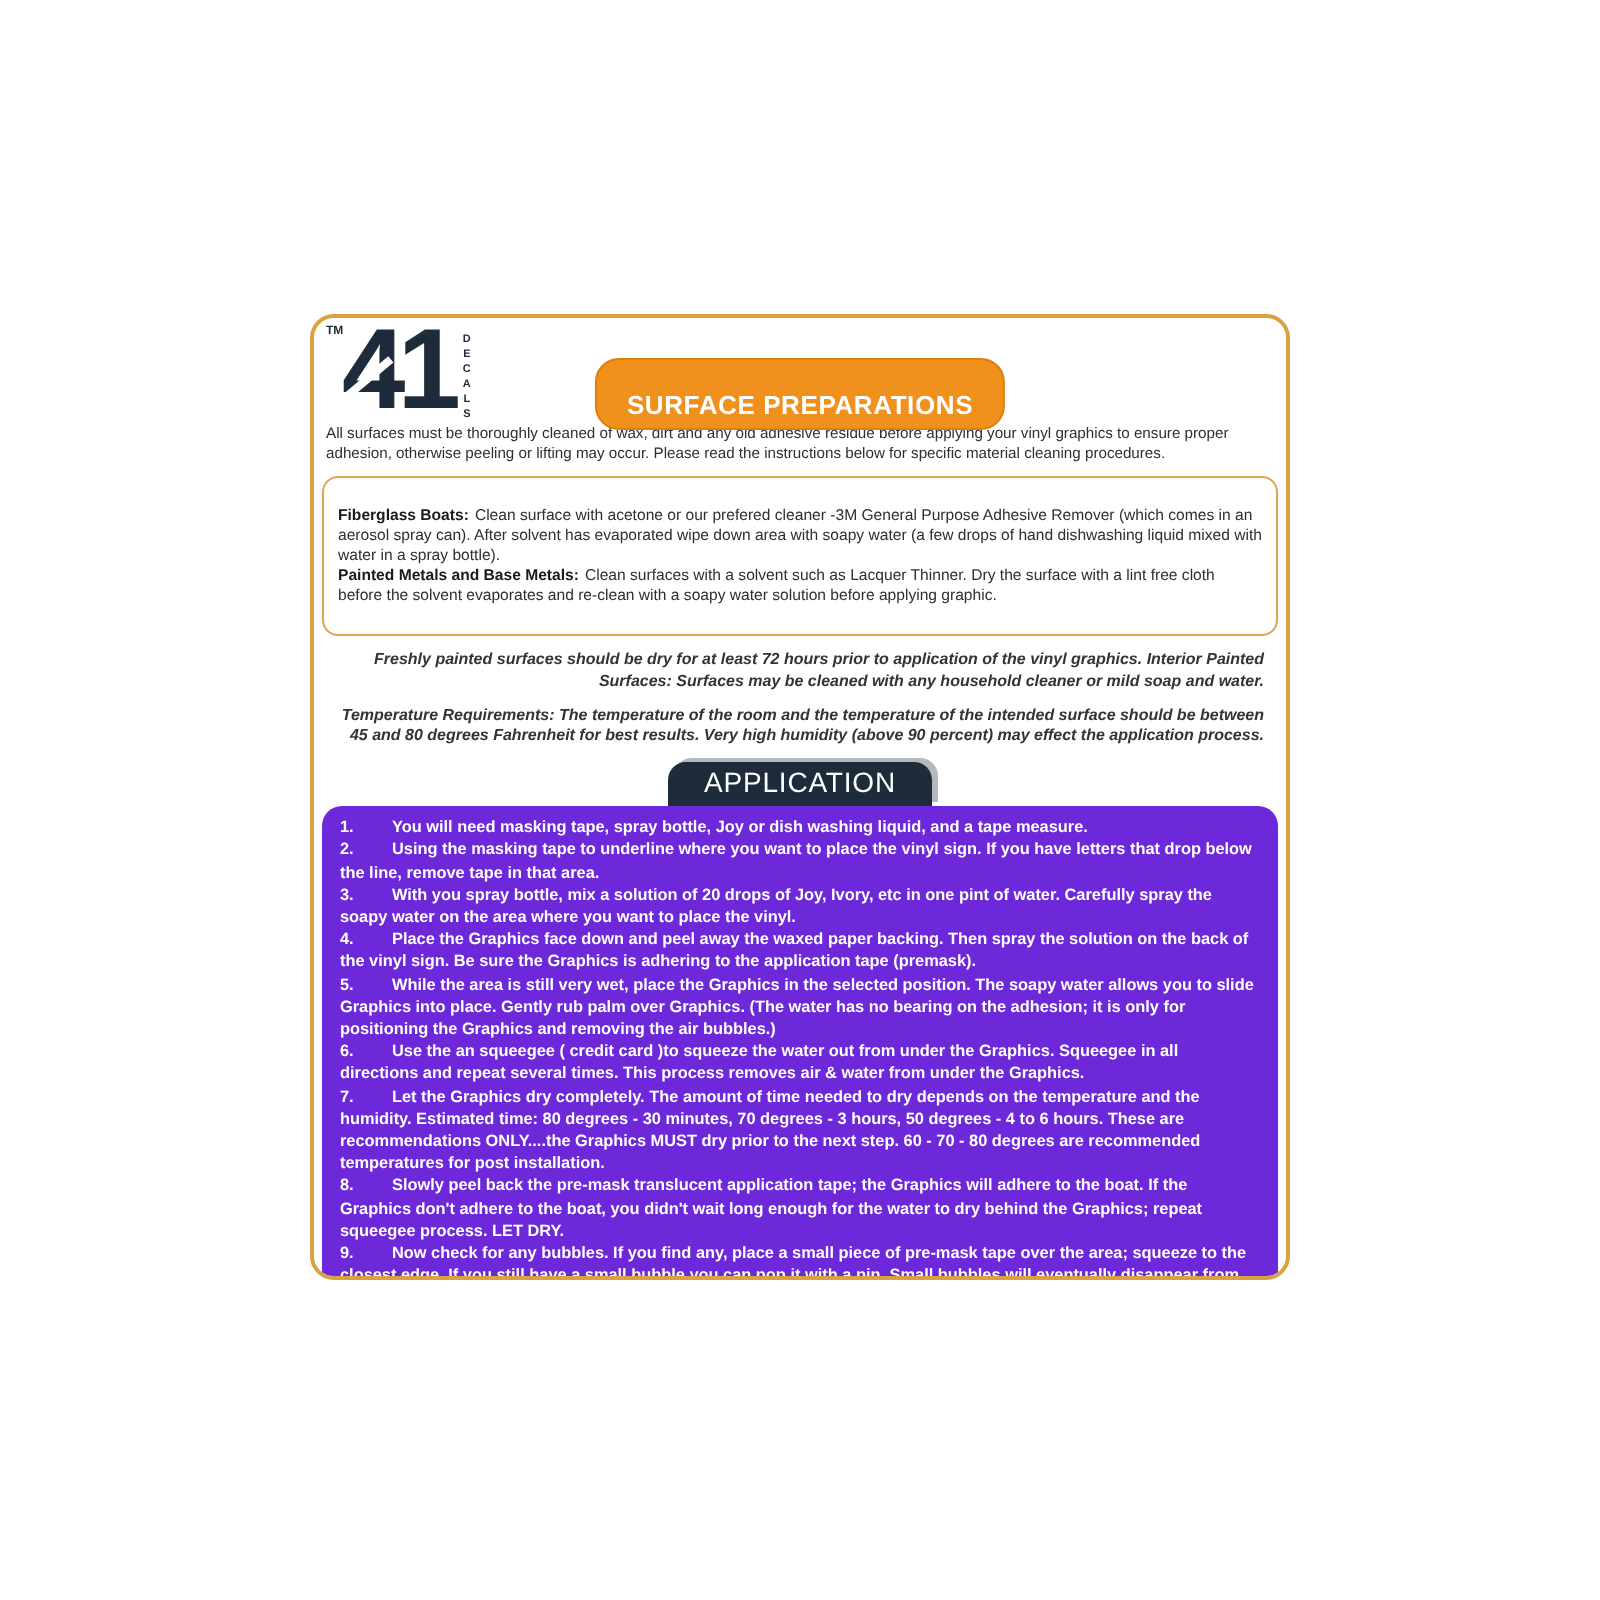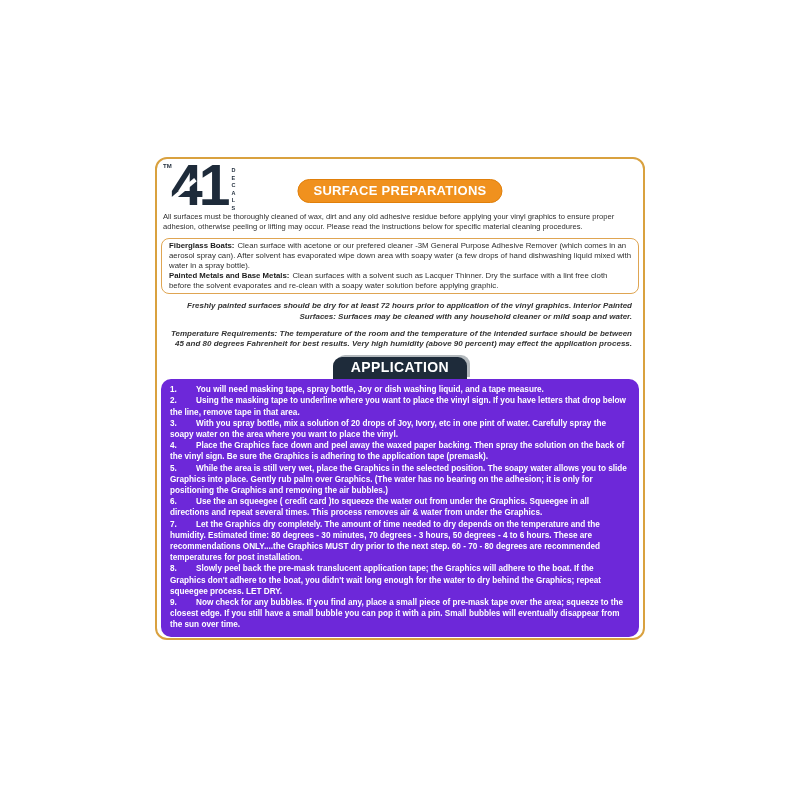--- a/index.html
+++ b/index.html
@@ -19,36 +19,36 @@
   .logo-digits{font-weight:bold;font-size:57px;line-height:44px;letter-spacing:-4px;display:inline-block;}
   .logo-tm{position:absolute;left:-8px;top:0;font-size:6px;font-weight:bold;}
   .logo-vert{
     position:absolute;right:-10px;top:4px;font-size:5.5px;font-weight:bold;
     writing-mode:vertical-rl;text-orientation:upright;letter-spacing:1.5px;
   }
   .logo-slash{position:absolute;left:-4px;top:25px;width:32px;height:3.5px;background:#fff;transform:rotate(-40deg);}
   .badge-orange{
     position:absolute;left:50%;transform:translateX(-50%);top:20px;
     background:#f0911e;color:#fff;font-weight:bold;font-size:13px;
-    padding:3px 15px 4px;border-radius:12px;white-space:nowrap;letter-spacing:.3px;
+    padding:15px 15px 4px;border-radius:12px;white-space:nowrap;letter-spacing:.3px;
     border:1px solid #e07f0a;
   }
   
   .intro{margin:3px 6px 0;font-size:7.6px;line-height:10.2px;text-align:left;}
   
-  .materials-box{margin:6px 4px 4px;border:1.5px solid #dfa552;border-radius:8px;padding:2px 7px;}
+  .materials-box{margin:6px 4px 4px;border:1.5px solid #dfa552;border-radius:8px;padding:14px 7px;}
   .materials-box p{margin:0;font-size:7.8px;line-height:10px;}
   .material-label{color:#1b1b1b;margin-right:3px;}
   
   .note{margin:7px auto 0;width:464px;text-align:right;font-style:italic;font-weight:bold;
         font-size:8px;line-height:10.2px;color:#333;}
   
   .badge-navy{
     width:fit-content;margin:8px auto 0;background:#1e2b3a;color:#fff;
-    font-weight:bold;font-size:14px;letter-spacing:.4px;
+    font-weight:normal;font-size:14px;letter-spacing:.4px;
     padding:2px 18px 4px;border-radius:9px 9px 0 0;
     box-shadow:3px -2px 0 #b3b9bd;
     position:relative;z-index:2;
   }
   .steps-box{
     margin:0 4px;background:#6d28d9;border-radius:10px;
     padding:5px 9px 6px;position:relative;z-index:1;
   }
   .step{margin:0;font-size:8.2px;line-height:11.2px;color:#ffffff;font-weight:bold;}
   .step-num{display:inline-block;width:26px;}

